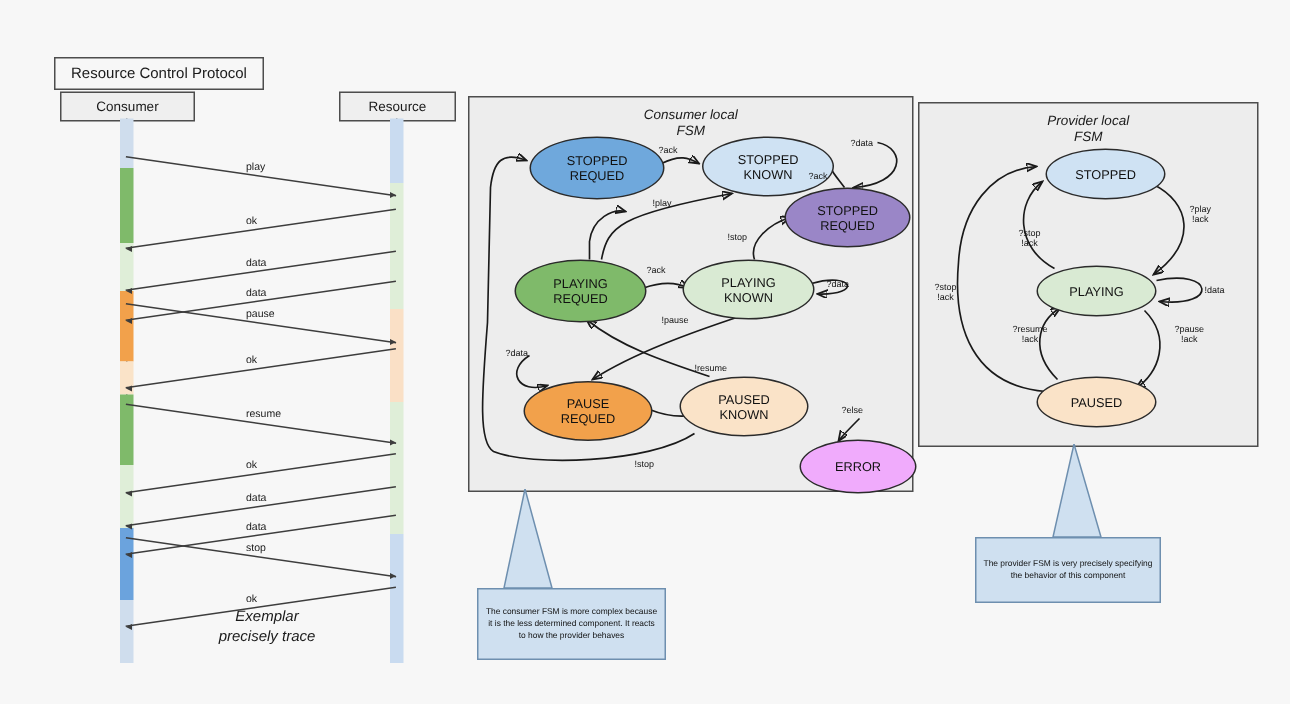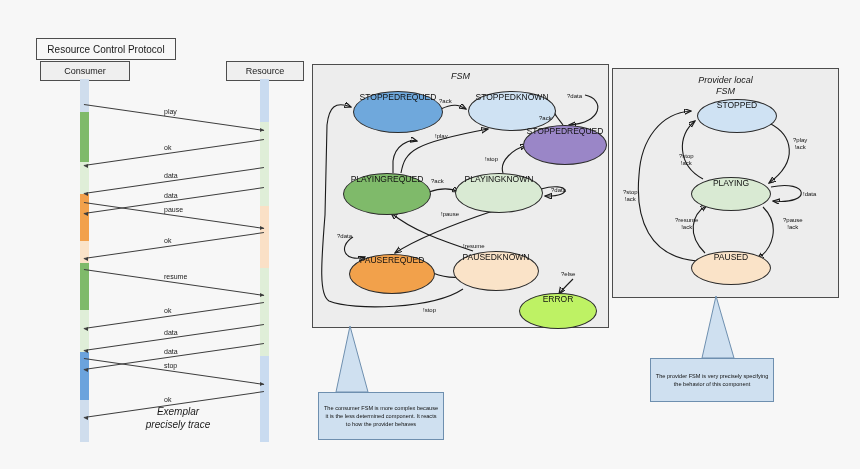--- a/index.html
+++ b/index.html
@@ -42,21 +42,21 @@
     border:1px solid #4d4d4d;background:#ededed;
   }
   #consumer-fsm{left:312px;top:64px;width:295px;height:262px;}
   #provider-fsm{left:612px;top:68px;width:225px;height:228px;}
   .fsm-title{
     position:absolute;width:100%;text-align:center;top:6px;
     font-size:9px;font-style:italic;color:#1a1a1a;line-height:11px;
   }
   .state{
     position:absolute;border:1.3px solid #2b2b2b;border-radius:50%;
-    display:flex;flex-direction:row;justify-content:center;
+    display:flex;flex-direction:column;justify-content:center;
     font-size:8.5px;color:#111;text-align:center;line-height:10px;
   }
   .tlabel{position:absolute;font-size:6px;color:#111;white-space:nowrap;
     text-align:center;line-height:7px;}
   svg.edges{position:absolute;left:0;top:0;overflow:visible;}
   svg.edges path{fill:none;stroke:#1a1a1a;stroke-width:1.1;}
   
   .note{
     position:absolute;border:1px solid #6e8faf;background:#cfe0f0;
     font-size:5.6px;color:#111;text-align:center;line-height:8px;
@@ -134,20 +134,21 @@
     <div class="msg-label" style="left: 164px; top: 396px;">ok</div>
   </div>
 
 <div class="abs" id="trace-caption">
   <div>Exemplar</div>
   <div>precisely trace</div>
 </div>
 
 <div class="abs fsm-panel" id="consumer-fsm">
   <div class="fsm-title">
+    <div>Consumer local</div>
     <div>FSM</div>
   </div>
   <svg class="edges" width="295" height="262">
     <defs>
       <marker id="ah" markerWidth="7" markerHeight="7" refX="6" refY="2.5" orient="auto">
         <path d="M0,0 L6,2.5 L0,5 z" fill="#1a1a1a" stroke="none"></path>
       </marker>
     </defs>
     <path d="M128,44 C140,38 146,40 153,44" marker-end="url(#ah)"></path>
     <path d="M272,30 C292,34 290,58 256,60" marker-end="url(#ah)"></path>
@@ -186,21 +187,21 @@
         <div>KNOWN</div>
       </div>
       <div class="state" style="left: 36px; top: 189px; width: 84px; height: 38px; background: rgb(242, 161, 75);">
         <div>PAUSE</div>
         <div>REQUED</div>
       </div>
       <div class="state" style="left: 140px; top: 186px; width: 84px; height: 38px; background: rgb(250, 227, 200);">
         <div>PAUSED</div>
         <div>KNOWN</div>
       </div>
-      <div class="state" style="left: 206px; top: 228px; width: 76px; height: 34px; background: #bef264;">
+      <div class="state" style="left: 220px; top: 228px; width: 76px; height: 34px; background: #f0abfc;">
         <div>ERROR</div>
       </div>
     </div>
   <div id="consumer-tlabels">
       <div class="tlabel" style="left: 126px; top: 33px;">?ack</div>
       <div class="tlabel" style="left: 254px; top: 28px;">?data</div>
       <div class="tlabel" style="left: 226px; top: 50px;">?ack</div>
       <div class="tlabel" style="left: 122px; top: 68px;">!play</div>
       <div class="tlabel" style="left: 118px; top: 113px;">?ack</div>
       <div class="tlabel" style="left: 172px; top: 91px;">!stop</div>

